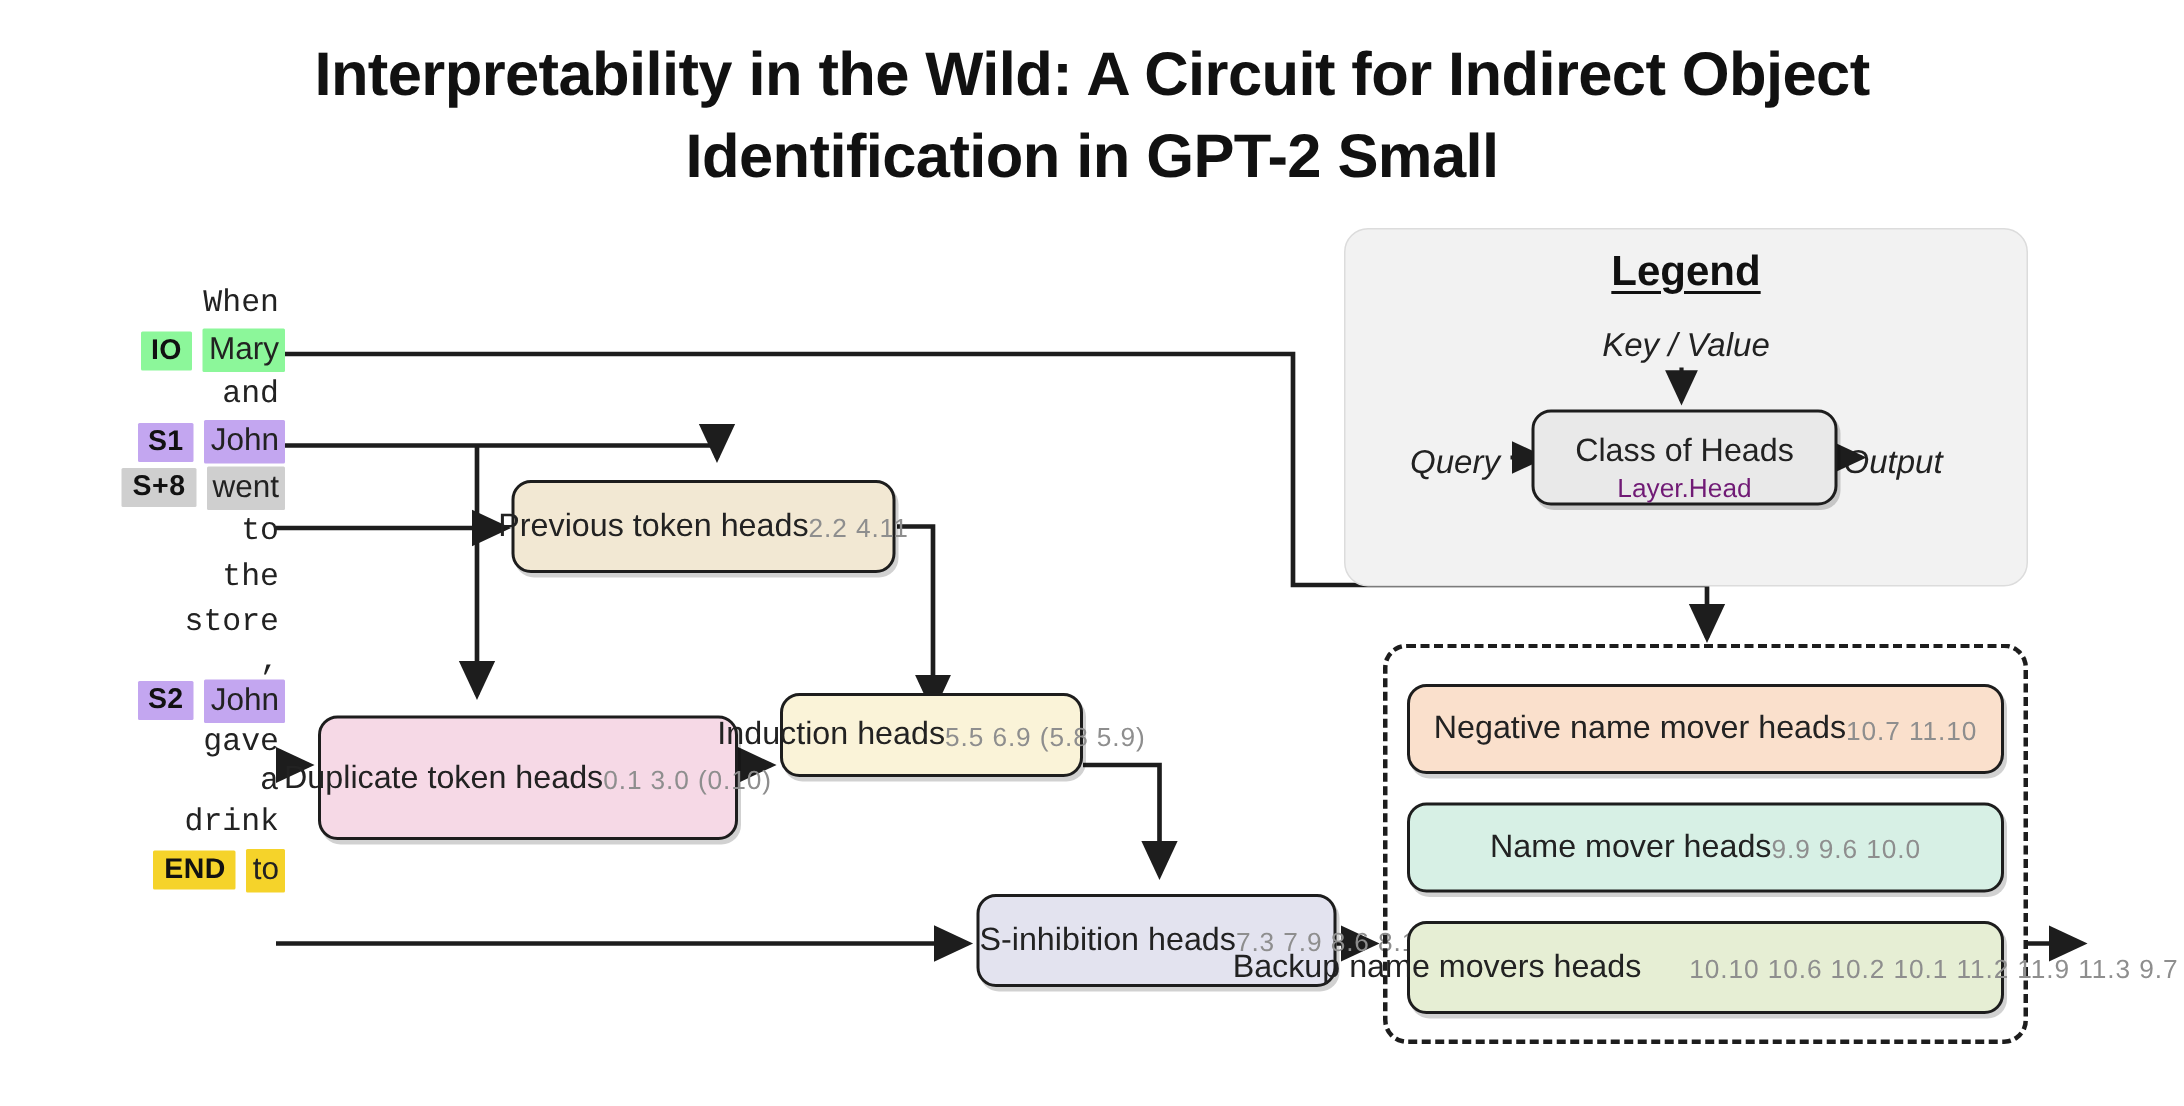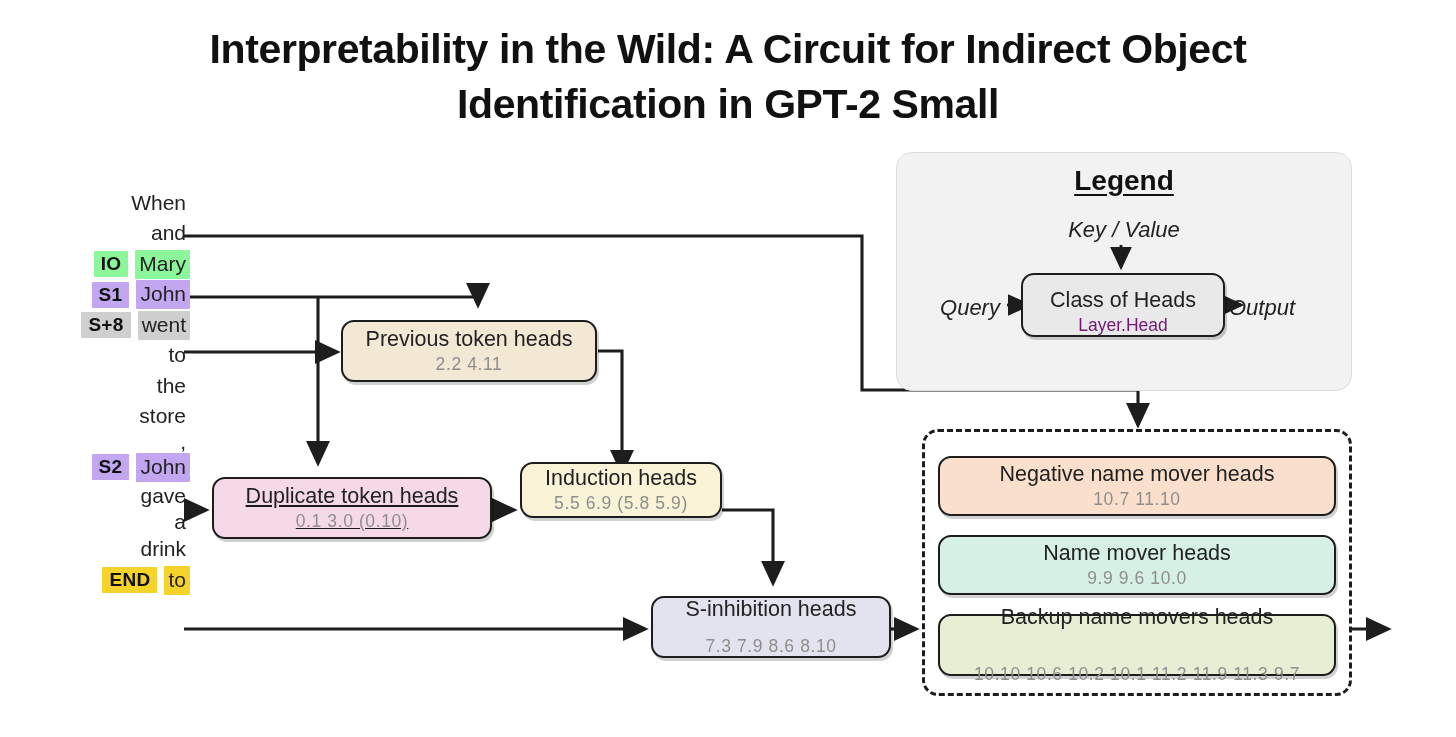--- a/index.html
+++ b/index.html
@@ -28,27 +28,27 @@
   }
   .tag{
     font-size:19px;font-weight:700;line-height:1;
     padding:3px 7px 4px 7px;border-radius:1px;color:#111;
     letter-spacing:0.3px;
   }
   .word{
     font-size:21px;line-height:1;padding:3px 4px 5px 4px;border-radius:1px;
     color:#222;
   }
-  .word.plain{background:transparent;}
+  .word.plain{background:transparent;font-family:Liberation Mono, monospace;}
 
   
   .node{
     position:absolute;box-sizing:border-box;
     border:2.6px solid #1d1d1d;border-radius:13px;
-    display:flex;flex-direction:column;align-items:center;justify-content:center;
+    display:flex;flex-direction:row;align-items:center;justify-content:center;
     box-shadow:2px 3px 0 rgba(0,0,0,0.18);
   }
   .node .nlabel{font-size:21.5px;color:#222;line-height:1.1;white-space:nowrap;}
   .node .nheads{font-size:17.5px;color:#8e8e8e;line-height:1.15;margin-top:3px;white-space:nowrap;letter-spacing:0.6px;}
 
   
   .dashed-group{
     position:absolute;box-sizing:border-box;
     border:3px dashed #1d1d1d;border-radius:16px;background:transparent;
   }
@@ -125,26 +125,26 @@
       <path d="M1352,629 L1388,629" marker-end="url(#ah)"></path>
     </g>
   </svg>
 
   <div class="tok-col">
     <div class="tok-row">
       <span class="tag"></span>
       <span class="word plain">When</span>
     </div>
     <div class="tok-row">
-      <span class="tag"></span>
-      <span class="word plain">and</span>
-    </div>
-    <div class="tok-row">
       <span class="tag" style="background:#8cf79a">IO</span>
       <span class="word" style="background:#8cf79a">Mary</span>
+    </div>
+    <div class="tok-row">
+      <span class="tag"></span>
+      <span class="word plain">and</span>
     </div>
     <div class="tok-row">
       <span class="tag" style="background:#c3a6f0">S1</span>
       <span class="word" style="background:#c3a6f0">John</span>
     </div>
     <div class="tok-row">
       <span class="tag" style="background:#cfcfcf">S+8</span>
       <span class="word" style="background:#cfcfcf">went</span>
     </div>
     <div class="tok-row">
@@ -183,21 +183,21 @@
       <span class="tag" style="background:#f5d32a">END</span>
       <span class="word" style="background:#f5d32a">to</span>
     </div>
   </div>
 
   <div class="node" style="left:341px;top:320px;width:256px;height:62px;background:#f2e8d3;">
     <div class="nlabel">Previous token heads</div>
     <div class="nheads">2.2  4.11</div>
   </div>
 
-  <div class="node" style="left:212px;top:477px;width:280px;height:62px;background:#f6d9e6;text-decoration:underline;">
+  <div class="node" style="left:212px;top:477px;width:280px;height:83px;background:#f6d9e6;">
     <div class="nlabel">Duplicate token heads</div>
     <div class="nheads">0.1   3.0   (0.10)</div>
   </div>
 
   <div class="node" style="left:520px;top:462px;width:202px;height:56px;background:#faf3d8;">
     <div class="nlabel">Induction heads</div>
     <div class="nheads">5.5   6.9  (5.8  5.9)</div>
   </div>
 
   <div class="node" style="left:651px;top:596px;width:240px;height:62px;background:#e3e3ef;justify-content:space-between;">

